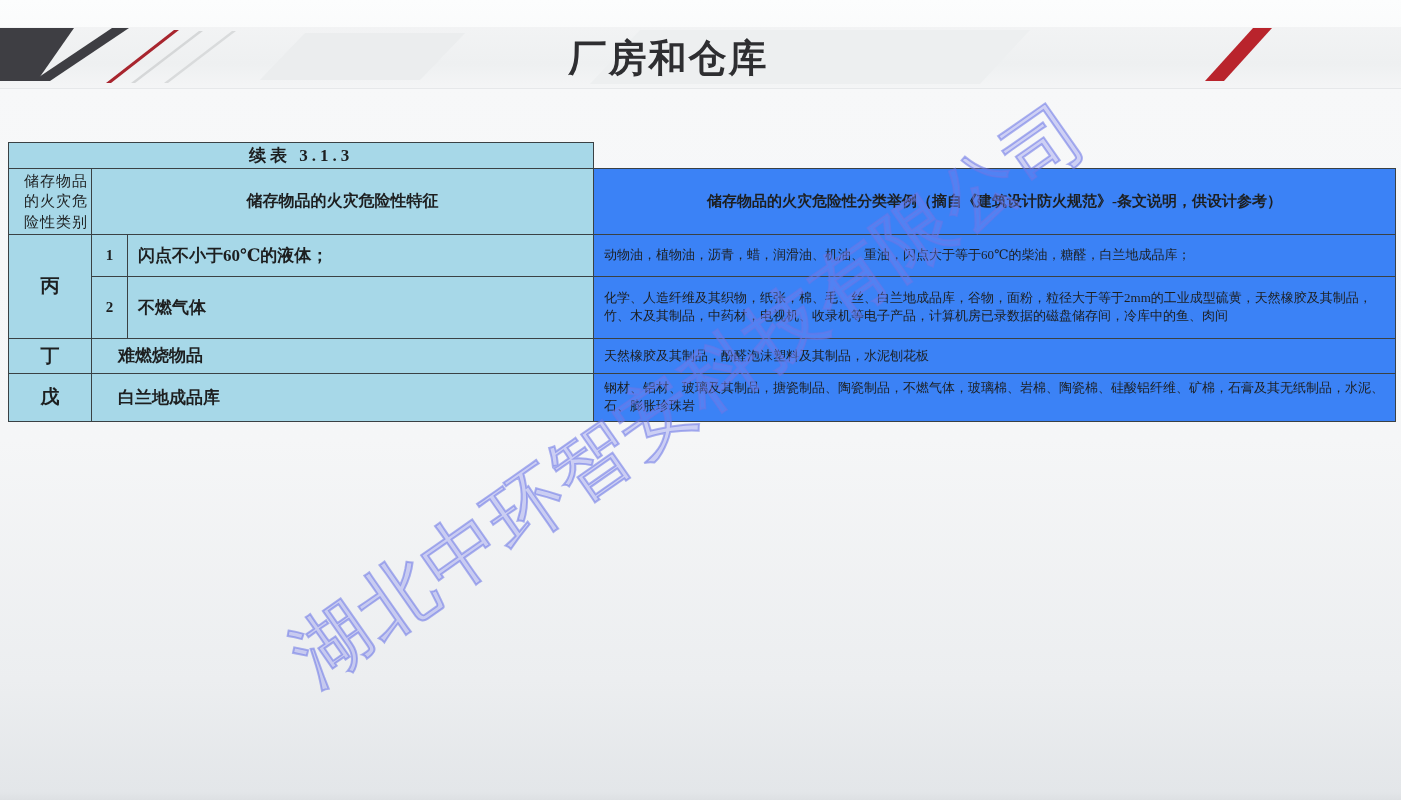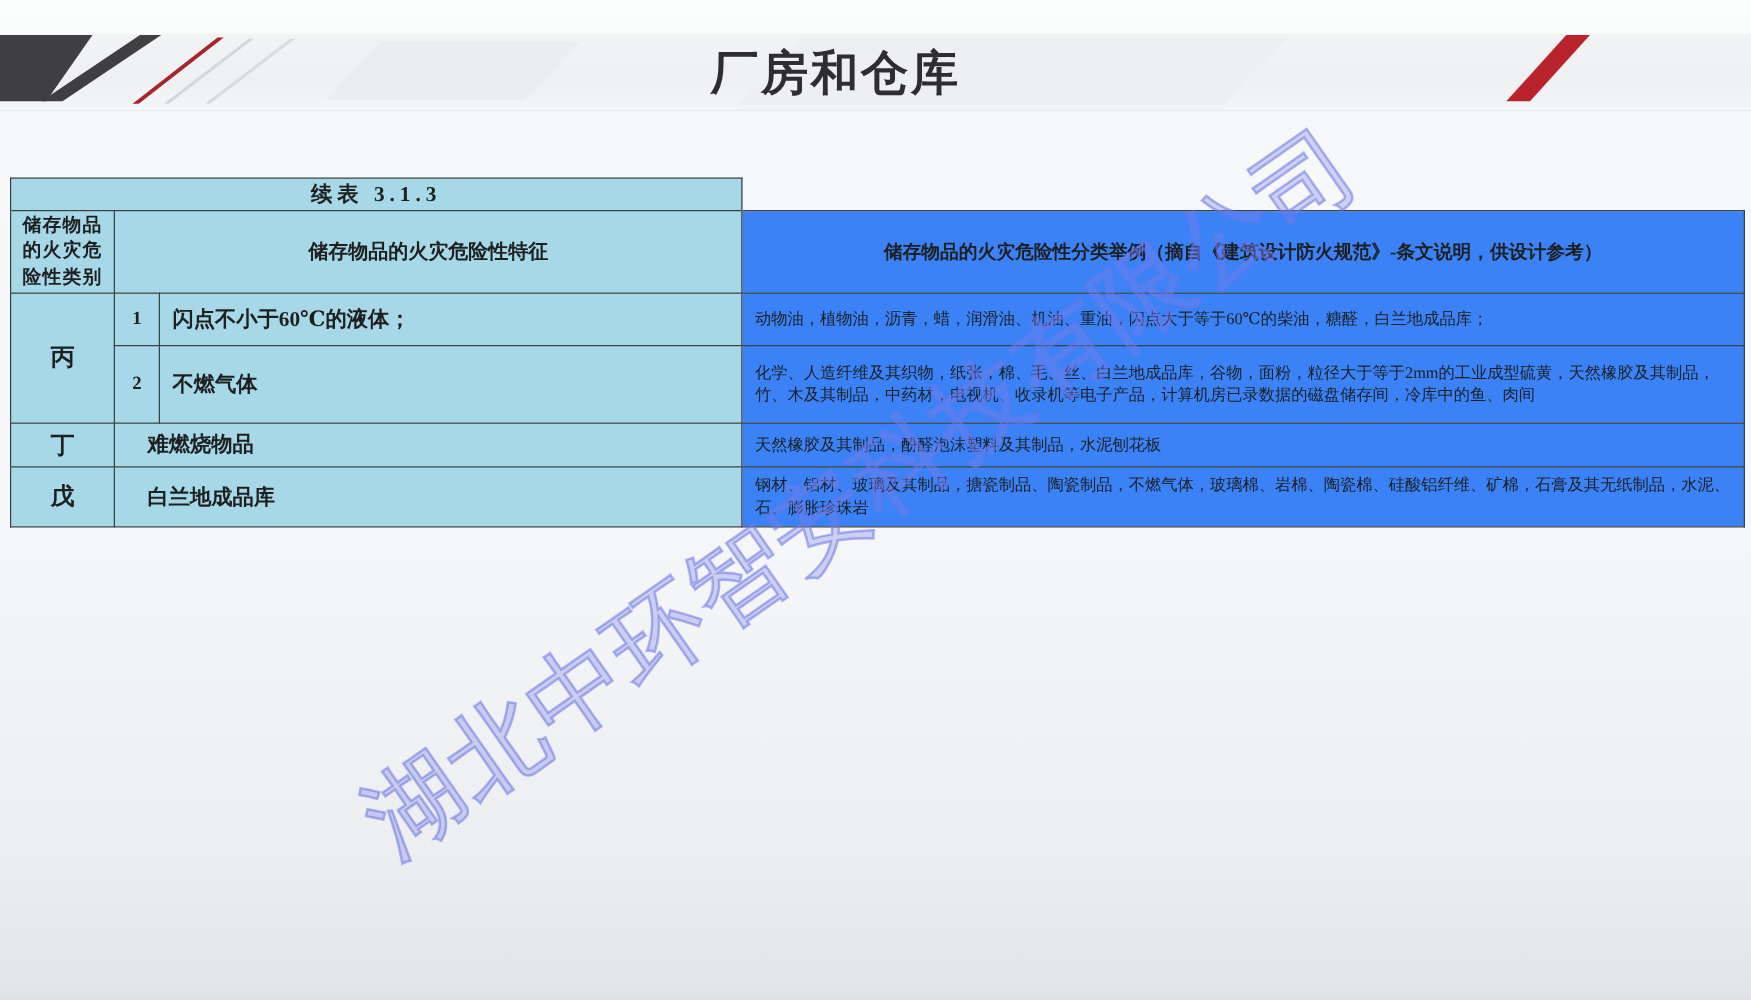--- a/index.html
+++ b/index.html
@@ -42,21 +42,21 @@
   td { border: 1.6px solid #3a4144; vertical-align: middle; margin-left: 29px; }
   td.blue  { background: #a7d8e8; }
   td.paper { background: #3b82f6; }
   td.ghost { border: none; background: transparent; }
 
   .caption-cell {
     height: 26px; text-align: center; font-weight: bold; font-size: 17px;
     letter-spacing: 4px; border-bottom: none;
   }
   .cat-head {
-    font-size: 15px; font-weight: bold; text-align: center;
+    font-size: 15px; font-weight: normal; text-align: right;
     padding: 2px 3px; line-height: 1.35; letter-spacing: 1px;
   }
   .feat-head, .ex-head {
     font-size: 16px; font-weight: bold; text-align: center; padding: 4px 10px;
   }
   .ex-head { font-size: 15px; }
   .head-row td { height: 64px; }
 
   .cat-cell  { text-align: center; font-size: 19px; font-weight: bold; }
   .num-cell  { text-align: center; font-size: 15px; font-weight: bold; }

